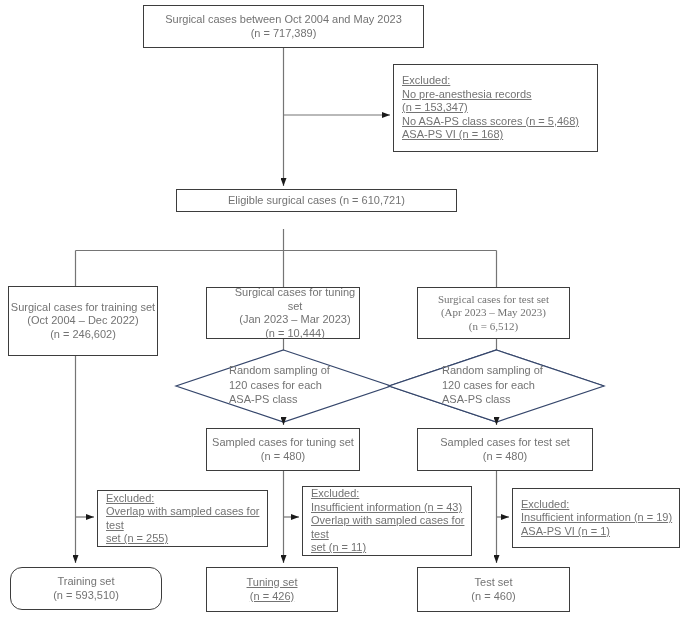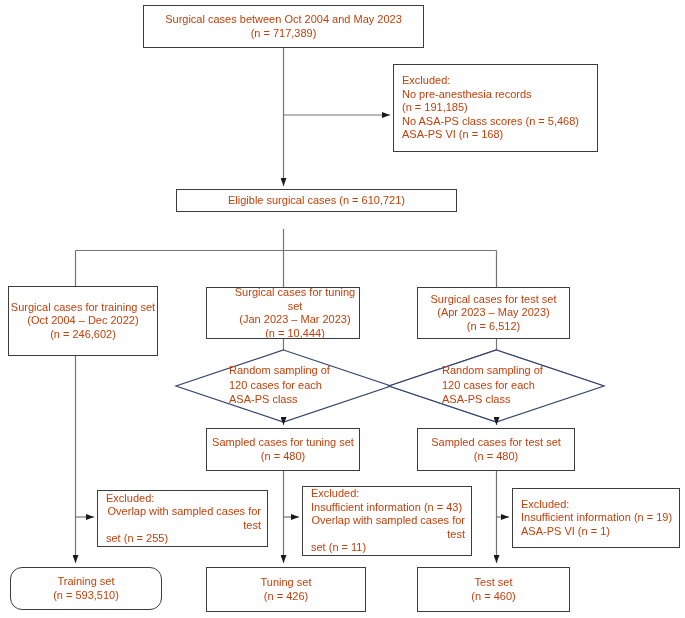--- a/index.html
+++ b/index.html
@@ -1,48 +1,48 @@
 <!DOCTYPE html>
 <html><head>
 <meta charset="utf-8">
 <style>
   html,body { margin:0; padding:0; background:#ffffff; }
   #figure {
     position:relative; width:685px; height:618px; background:#ffffff;
     font-family:"Liberation Sans","DejaVu Sans",sans-serif;
-    color:#c2410c; overflow:hidden;
+    color:#737373; overflow:hidden;
   }
   #connectors { position:absolute; left:0; top:0; width:685px; height:618px; }
   .node {
     position:absolute; box-sizing:border-box; background:#ffffff;
     border:1.4px solid #3d3d3d;
     display:flex; flex-direction:column; justify-content:center; align-items:center;
     text-align:center; font-size:11px; line-height:13.5px;
   }
   .node .ln { display:block; }
   .node.left-text {
-    justify-content:center; align-items:flex-start; text-align:right; padding:4px 6px 4px 8px;
+    justify-content:center; align-items:flex-start; text-align:left; padding:4px 6px 4px 8px;text-decoration:underline;
   }
   .dtext {
     position:absolute; font-size:11px; line-height:14.5px; text-align:left;
   }
   
   .n-total          { left:143px; top:5px;   width:281px; height:43px; }
   .n-excl-initial   { left:393px; top:64px;  width:205px; height:88px; }
   .n-eligible       { left:143px; top:189px; width:281px; height:23px;margin-left:33px; }
   .n-training-cases { left:8px;   top:286px; width:150px; height:70px; }
   .n-tuning-cases   { left:206px; top:287px; width:154px; height:52px;padding-left:24px; }
-  .n-test-cases     { left:417px; top:287px; width:153px; height:52px; }
+  .n-test-cases     { left:417px; top:287px; width:153px; height:52px;font-family:Liberation Serif, serif; }
   .n-sampled-tuning { left:206px; top:428px; width:154px; height:43px; }
-  .n-sampled-test   { left:417px; top:428px; width:158px; height:43px; }
+  .n-sampled-test   { left:417px; top:428px; width:176px; height:43px; }
   .n-excl-training  { left:97px;  top:490px; width:171px; height:57px; }
   .n-excl-tuning    { left:302px; top:486px; width:170px; height:70px; }
   .n-excl-test      { left:512px; top:488px; width:168px; height:60px; }
   .n-training-set   { left:10px;   top:567px; width:152px; height:43px;border-radius:12px; }
-  .n-tuning-set     { left:206px; top:567px; width:160px; height:45px; }
+  .n-tuning-set     { left:206px; top:567px; width:132px; height:45px;text-decoration:underline; }
   .n-test-set       { left:417px; top:567px; width:153px; height:45px; }
   .dt-left  { left:229px; top:363px; width:118px; }
   .dt-right { left:442px; top:363px; width:118px; }
 </style>
 </head>
 <body>
 
 <div id="figure">
 
   <svg id="connectors" viewBox="0 0 685 618" xmlns="http://www.w3.org/2000/svg">
@@ -88,21 +88,21 @@
   </svg>
 
   <div class="node n-total">
     <span class="ln">Surgical cases between Oct 2004 and May 2023</span>
     <span class="ln">(n = 717,389)</span>
   </div>
 
   <div class="node left-text n-excl-initial">
     <span class="ln">Excluded:</span>
     <span class="ln">No pre-anesthesia records</span>
-    <span class="ln">(n = 191,185)</span>
+    <span class="ln">(n = 153,347)</span>
     <span class="ln">No ASA-PS class scores (n = 5,468)</span>
     <span class="ln">ASA-PS VI (n = 168)</span>
   </div>
 
   <div class="node n-eligible">
     <span class="ln">Eligible surgical cases (n = 610,721)</span>
   </div>
 
   <div class="node n-training-cases">
     <span class="ln">Surgical cases for training set</span>

